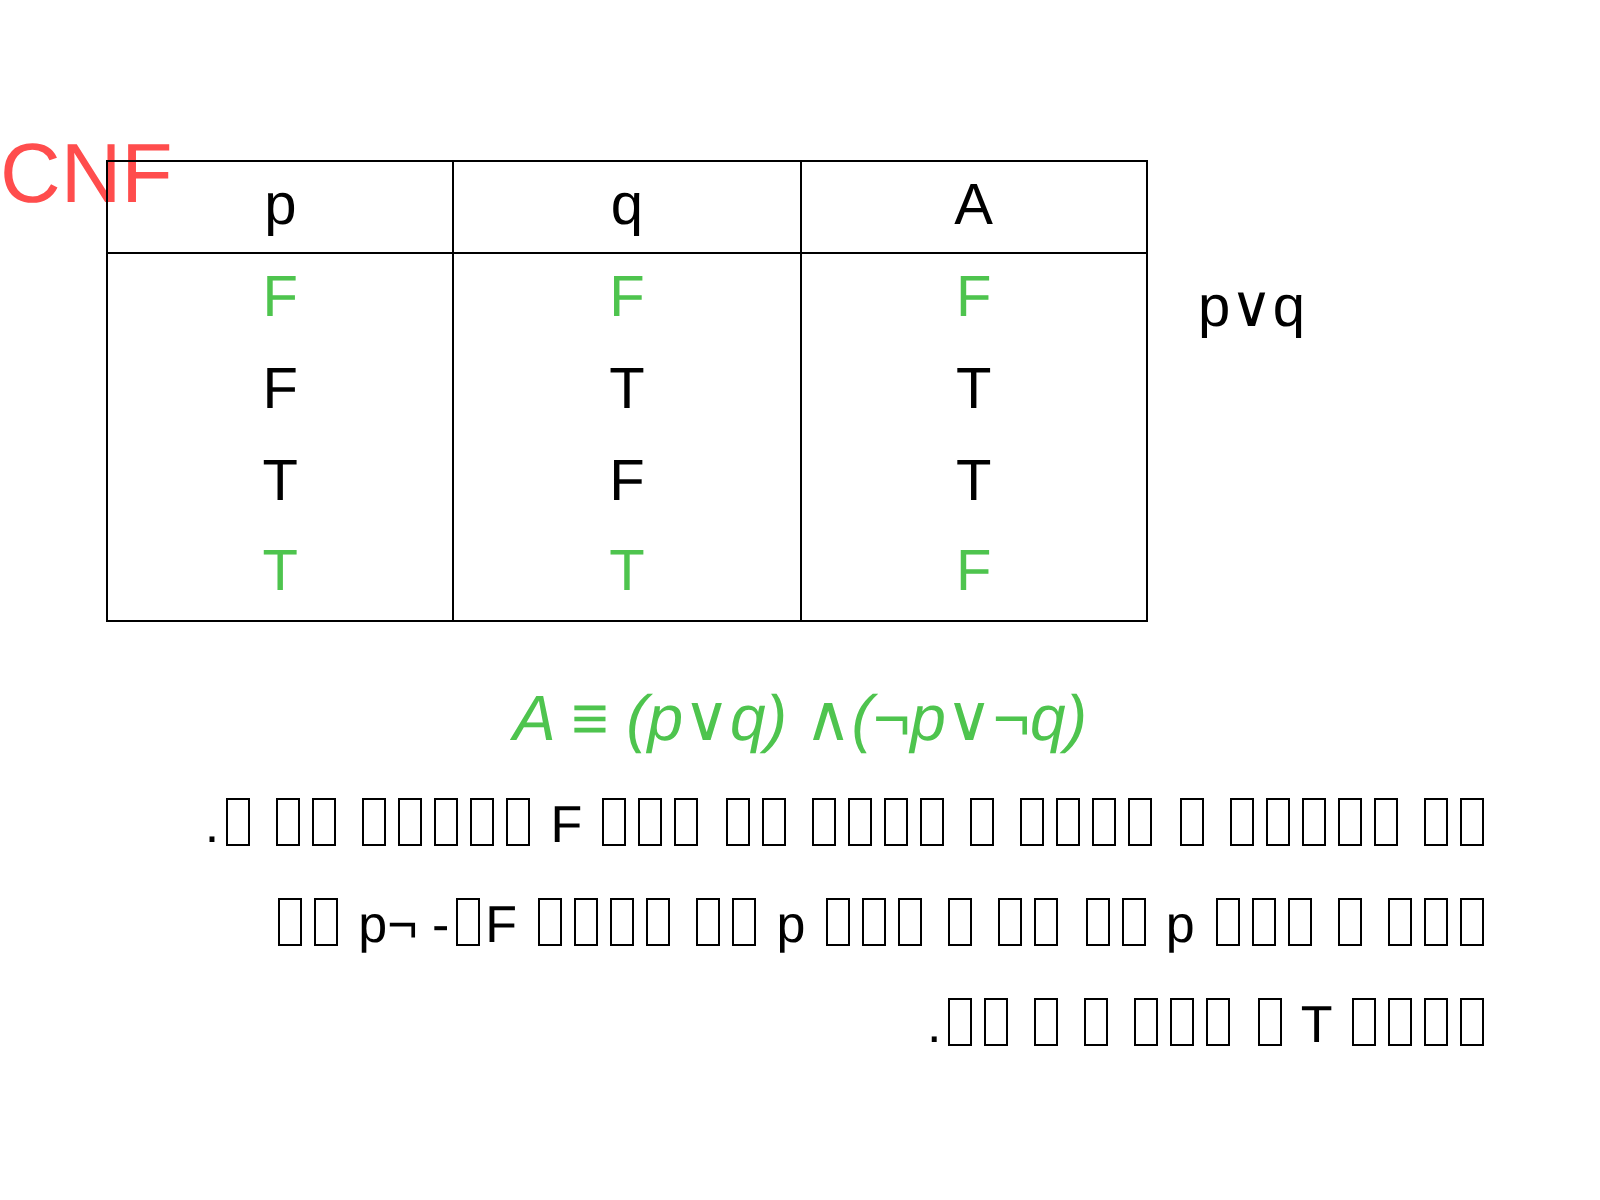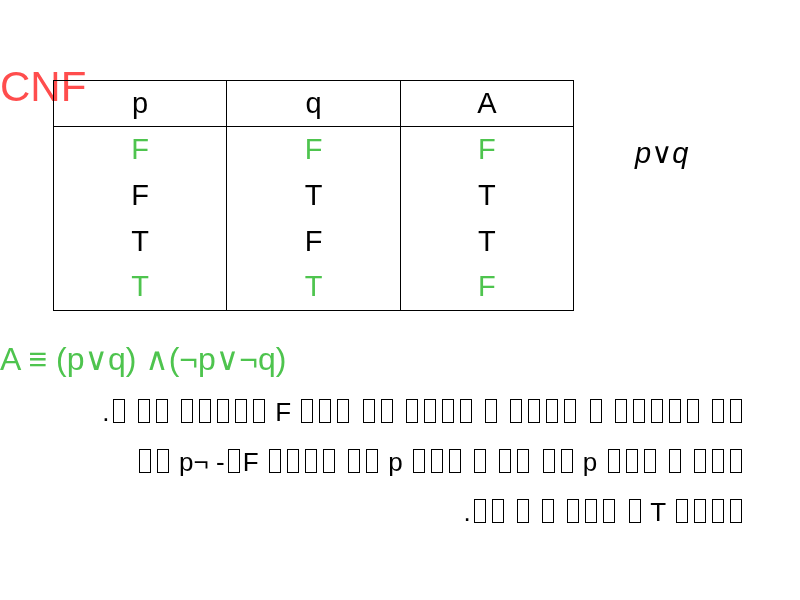--- a/index.html
+++ b/index.html
@@ -59,29 +59,31 @@
     text-align: center;
     font-size: 29px;
   }
   .hl { color: var(--highlight); }
   .side-label {
     position: absolute;
     font-size: 29px;
     color: var(--text);
     white-space: nowrap;
   }
-  .label-1 { left: 635px; top: 136px; font-style: italic; }
+  .label-1 { left: 599px; top: 136px; }
   .label-2 { left: 612px; top: 271px; }
   .formula {
     position: absolute;
     top: 340px;
     left: 0;
     width: 100%;
+    text-align: center;
     font-size: 32px;
     color: var(--highlight);
+    font-style: italic;
   }
   .paragraph {
     position: absolute;
     top: 387px;
     right: 55px;
     text-align: right;
     font-size: 26px;
     color: var(--text);
   }
   .para-line {

